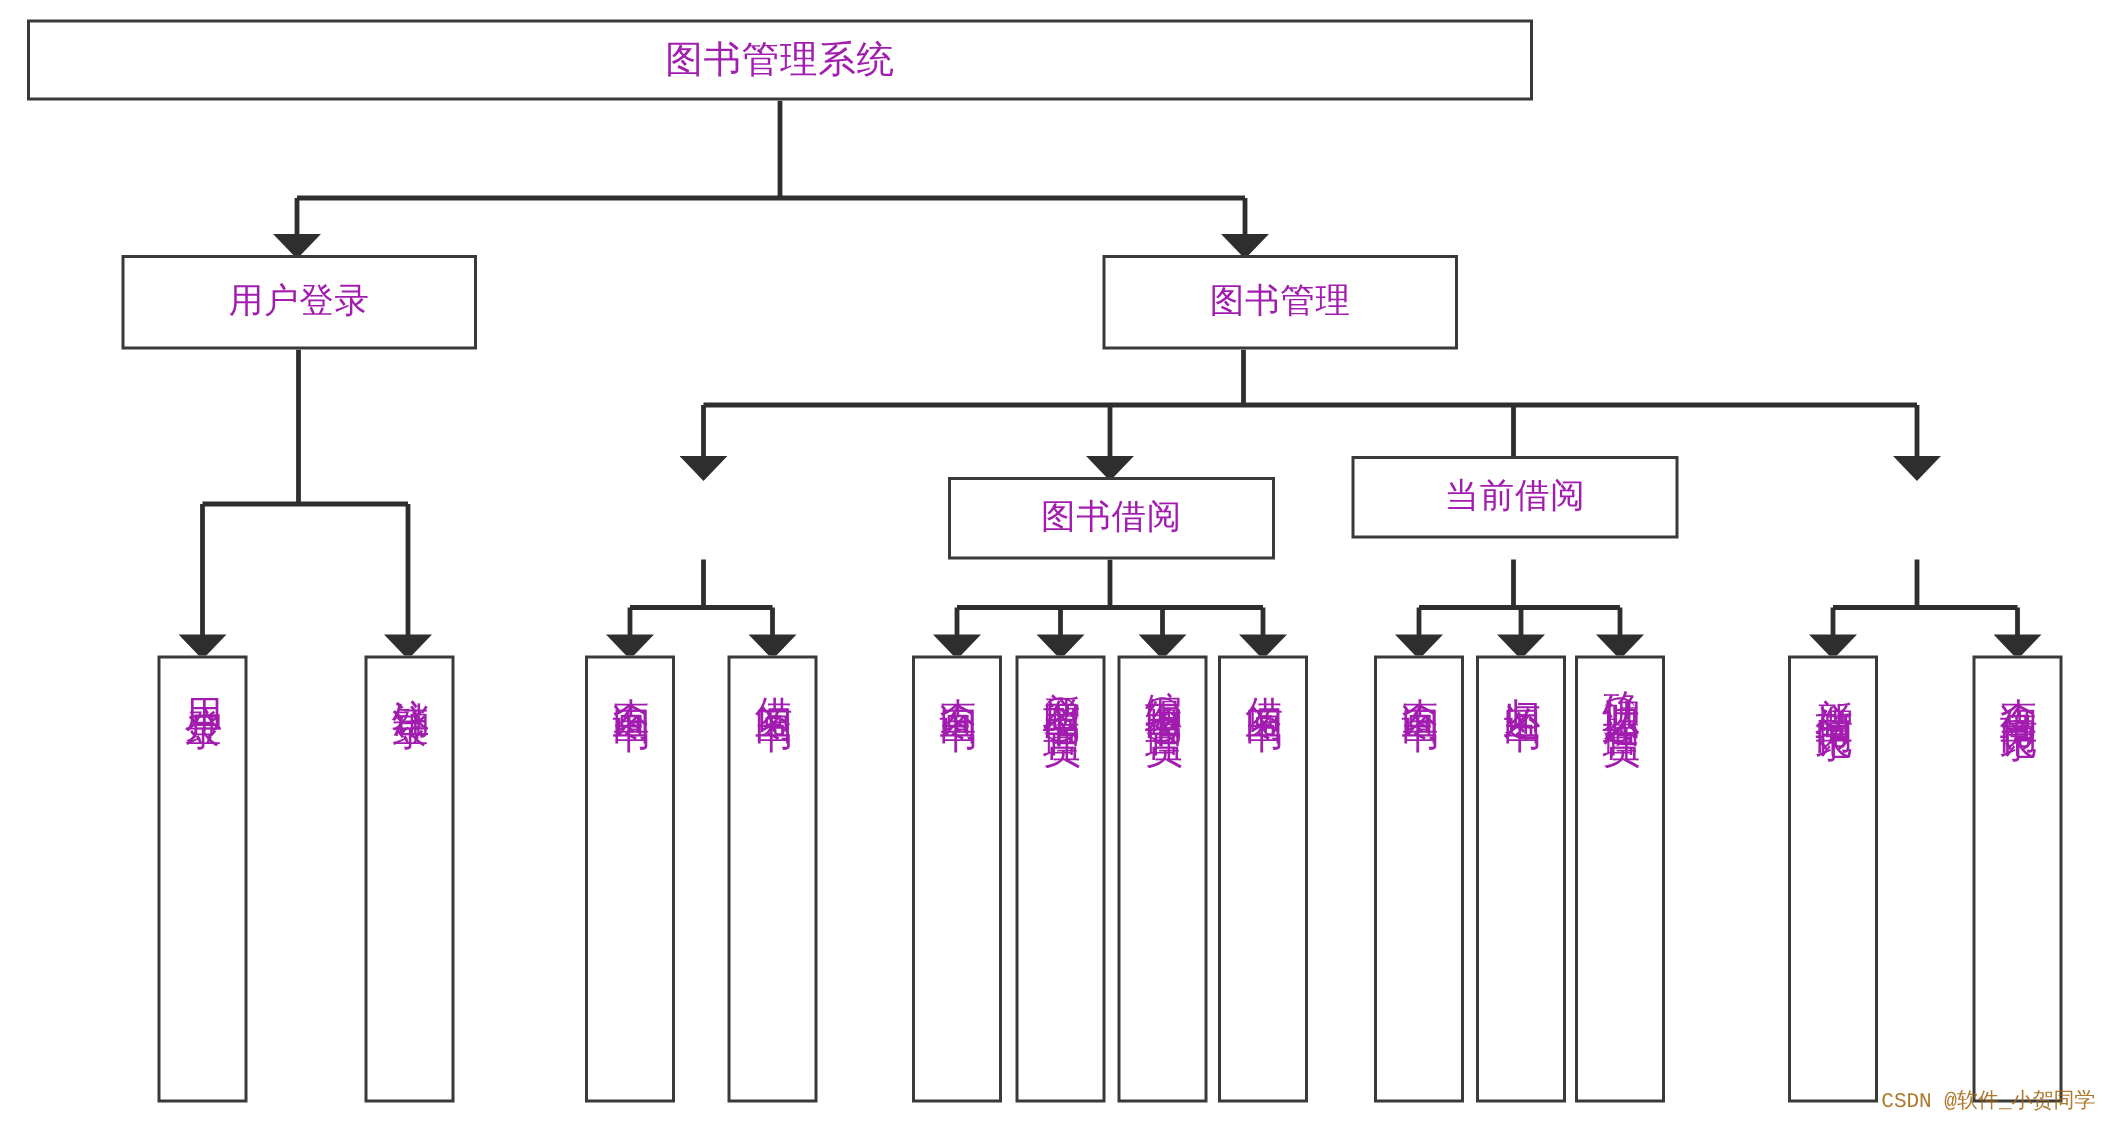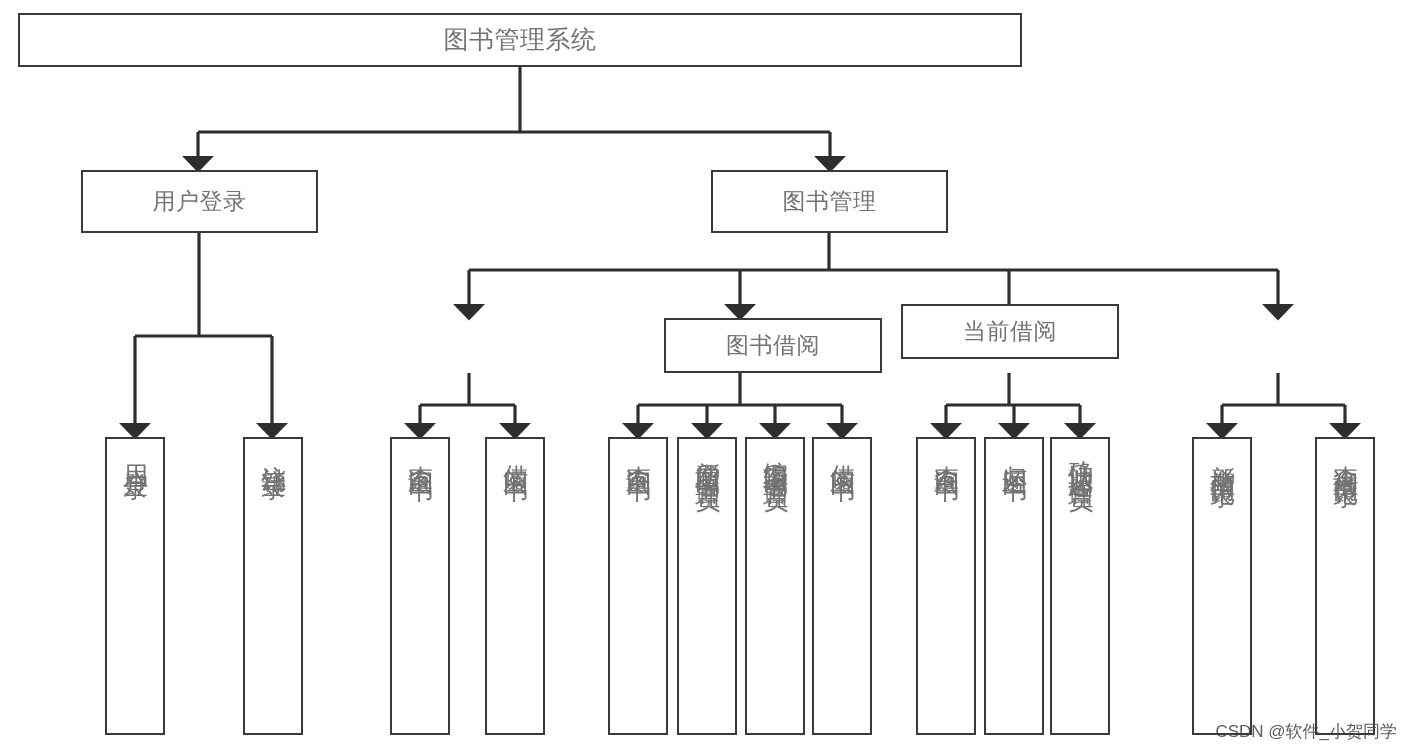--- a/index.html
+++ b/index.html
@@ -27,21 +27,21 @@
     pointer-events: none;
   }
   .node {
     position: absolute;
     box-sizing: border-box;
     background: #ffffff;
     border: 2.5px solid #3a3a3a;
     display: flex;
     align-items: center;
     justify-content: center;
-    color: #737373;
+    color: #a21caf;
     z-index: 2;
   }
   .node .label {
     display: block;
     text-align: center;
     line-height: 1.0;
     letter-spacing: 0.5px;
   }
   .node.horizontal .label {
     font-size: 23px;
@@ -66,26 +66,26 @@
     white-space: nowrap;
     max-height: 100%;
   }
   .node.vertical.shift-top {
     padding-top: 2px;
   }
   #watermark {
     position: absolute;
     right: 8px;
     bottom: 4px;
-    font-size: 17px;
-    color: #404040;
+    font-size: 14px;
+    color: #a16207;
     opacity: 0.85;
     white-space: nowrap;
     z-index: 5;
-    font-family: Liberation Sans, sans-serif;
+    font-family: Liberation Mono, monospace;
   }
 </style>
 </head>
 <body>
 
 <div id="diagram-root">
 
   <svg id="edge-layer" width="1405" height="747" viewBox="0 0 1405 747" xmlns="http://www.w3.org/2000/svg">
     <defs>
       <marker id="arrowhead" markerWidth="9" markerHeight="10" refX="2.2" refY="5" orient="auto" markerUnits="strokeWidth">
@@ -138,25 +138,25 @@
     </g>
   </svg>
 
   <div class="node horizontal root" style="left:18px; top:13px; width:1004px; height:54px;">
     <span class="label">图书管理系统</span>
   </div>
 
   <div class="node horizontal" style="left:81px; top:170px; width:237px; height:63px;">
     <span class="label">用户登录</span>
   </div>
-  <div class="node horizontal" style="left:711px; top:170px; width:237px; height:63px;">
+  <div class="node horizontal" style="left:735px; top:170px; width:237px; height:63px;">
     <span class="label">图书管理</span>
   </div>
 
-  <div class="node horizontal" style="left:632px; top:318px; width:218px; height:55px;margin-left:32px;">
+  <div class="node horizontal" style="left:632px; top:318px; width:218px; height:55px;">
     <span class="label">图书借阅</span>
   </div>
   <div class="node horizontal" style="left:901px; top:304px; width:218px; height:55px;">
     <span class="label">当前借阅</span>
   </div>
 
   <div class="node vertical" style="left:105px; top:437px; width:60px; height:298px;">
     <span class="label">用户登录</span>
   </div>
   <div class="node vertical" style="left:243px; top:437px; width:60px; height:298px;">

